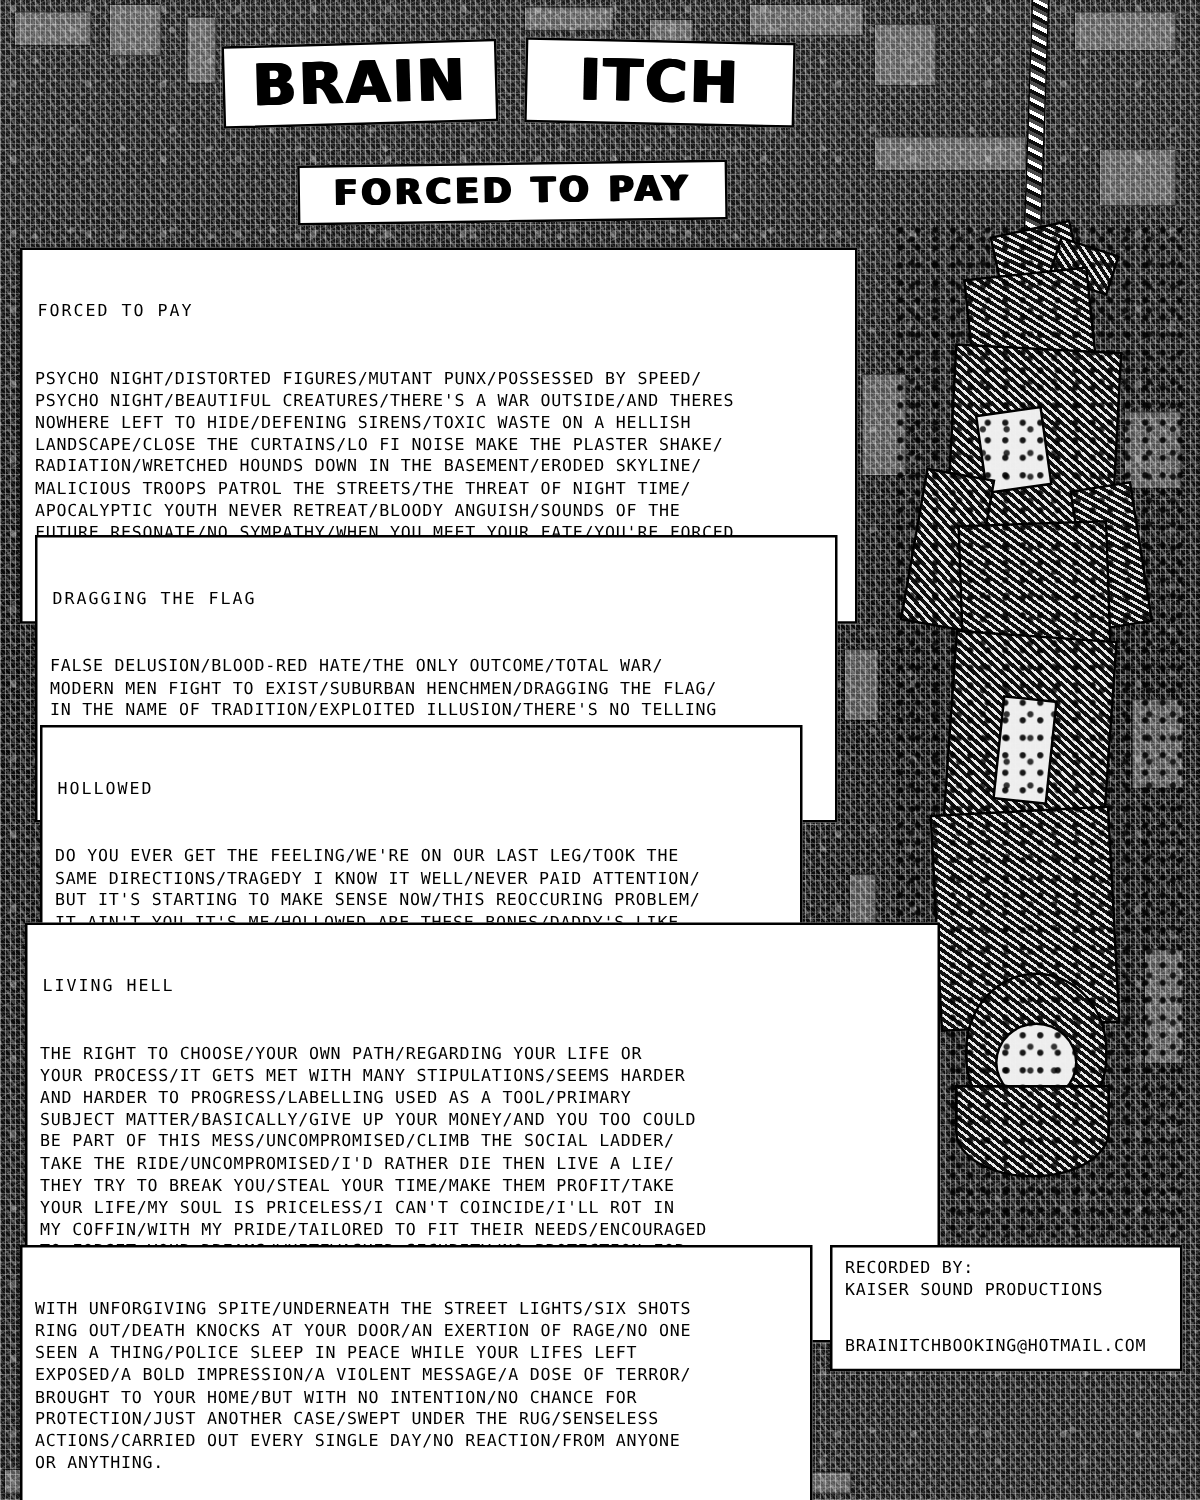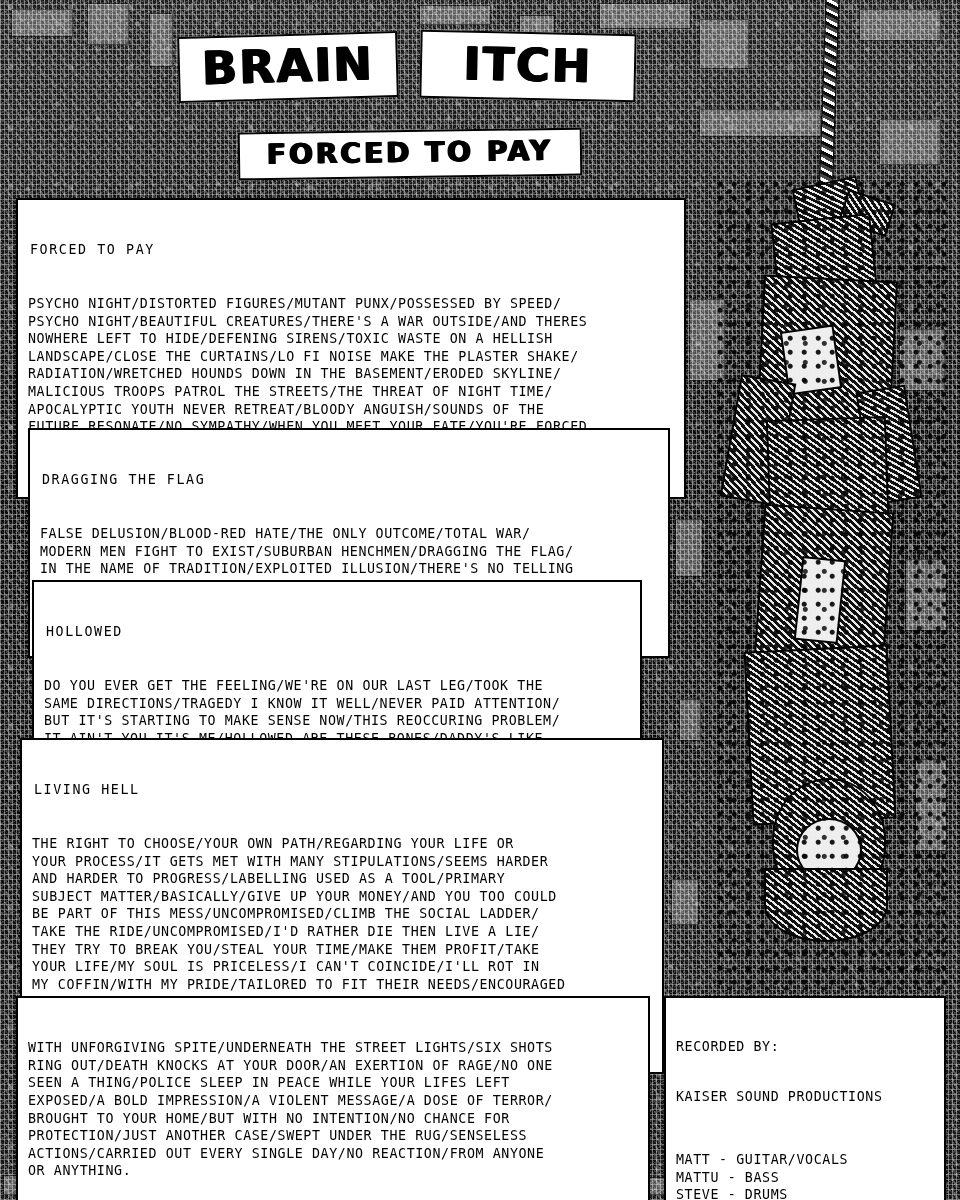--- a/index.html
+++ b/index.html
@@ -142,41 +142,41 @@
     margin-left: 2px;
     margin-bottom: 1px;
   }
   .lyric .body {
     display: block;
   }
 
   #b-forced   { left: 16px;  top: 198px;  width: 670px; }
   #b-dragging { left: 28px;  top: 428px;  width: 642px; }
   #b-hollowed { left: 32px;  top: 580px;  width: 610px; }
-  #b-living   { left: 20px;  top: 738px;  width: 644px; }
+  #b-living   { left: 20px;  top: 738px;  width: 732px; }
   #b-warning  { left: 16px;  top: 996px;  width: 634px; }
 
   
   #credits {
     position: absolute;
     left: 664px;
     top: 996px;
     width: 282px;
     background: #fff;
     color: #000;
     border: 2px solid #000;
     padding: 8px 10px;
     box-sizing: border-box;
     font-family: "DejaVu Sans Mono", monospace;
     font-size: 13.3px;
     line-height: 17.6px;
     letter-spacing: 0.6px;
     text-transform: uppercase;
   }
-  #credits .grp { display: block; white-space: pre-wrap; margin-top: 32px; }
+  #credits .grp { display: block; white-space: pre-wrap; }
   #credits .spacer { display: block; height: 14px; }
 
   
   .rope {
     position: absolute;
     left: 822px;
     top: 0;
     width: 12px;
     height: 200px;
     background:
@@ -328,20 +328,17 @@
 BROUGHT TO YOUR HOME/BUT WITH NO INTENTION/NO CHANCE FOR
 PROTECTION/JUST ANOTHER CASE/SWEPT UNDER THE RUG/SENSELESS
 ACTIONS/CARRIED OUT EVERY SINGLE DAY/NO REACTION/FROM ANYONE
 OR ANYTHING.</span>
   </div>
 
   <div id="credits">
     <span class="grp">RECORDED BY:</span>
     <span class="grp">KAISER SOUND PRODUCTIONS</span>
     <span class="spacer"></span>
-    <span class="grp">MATT - GUITAR/VOCALS
-MATTU - BASS
-STEVE - DRUMS</span>
     <span class="spacer"></span>
     <span class="grp">BRAINITCHBOOKING@HOTMAIL.COM</span>
   </div>
 
 </div>
 
 </body></html>

